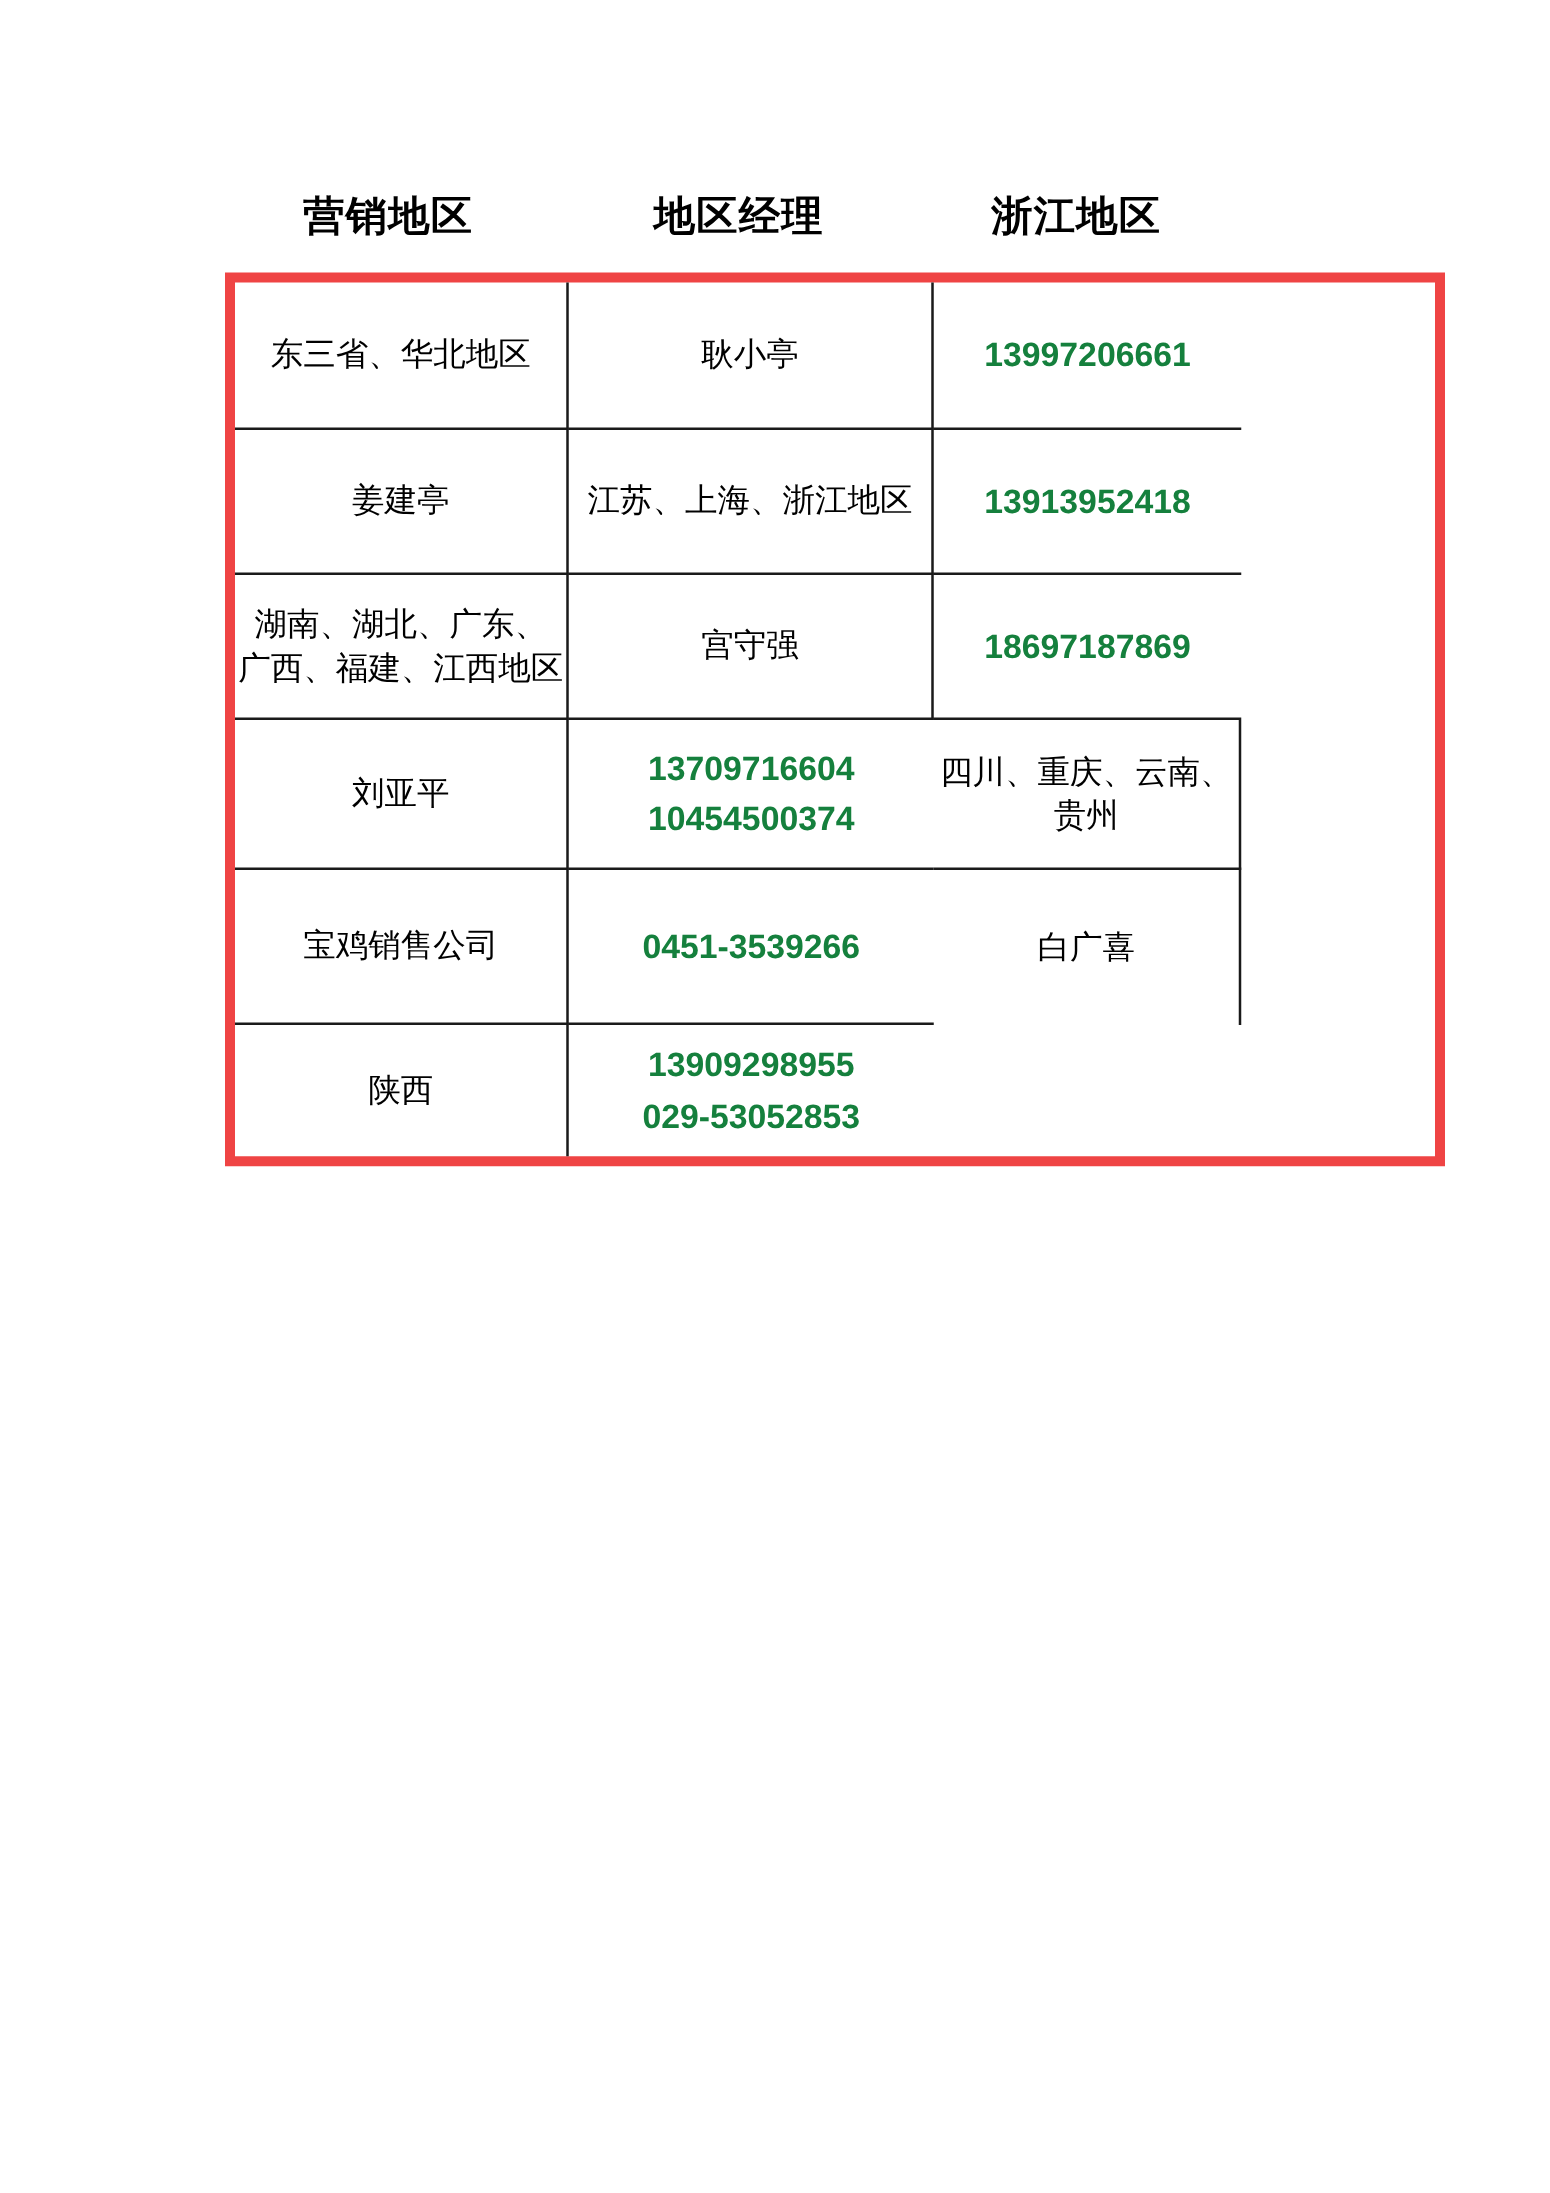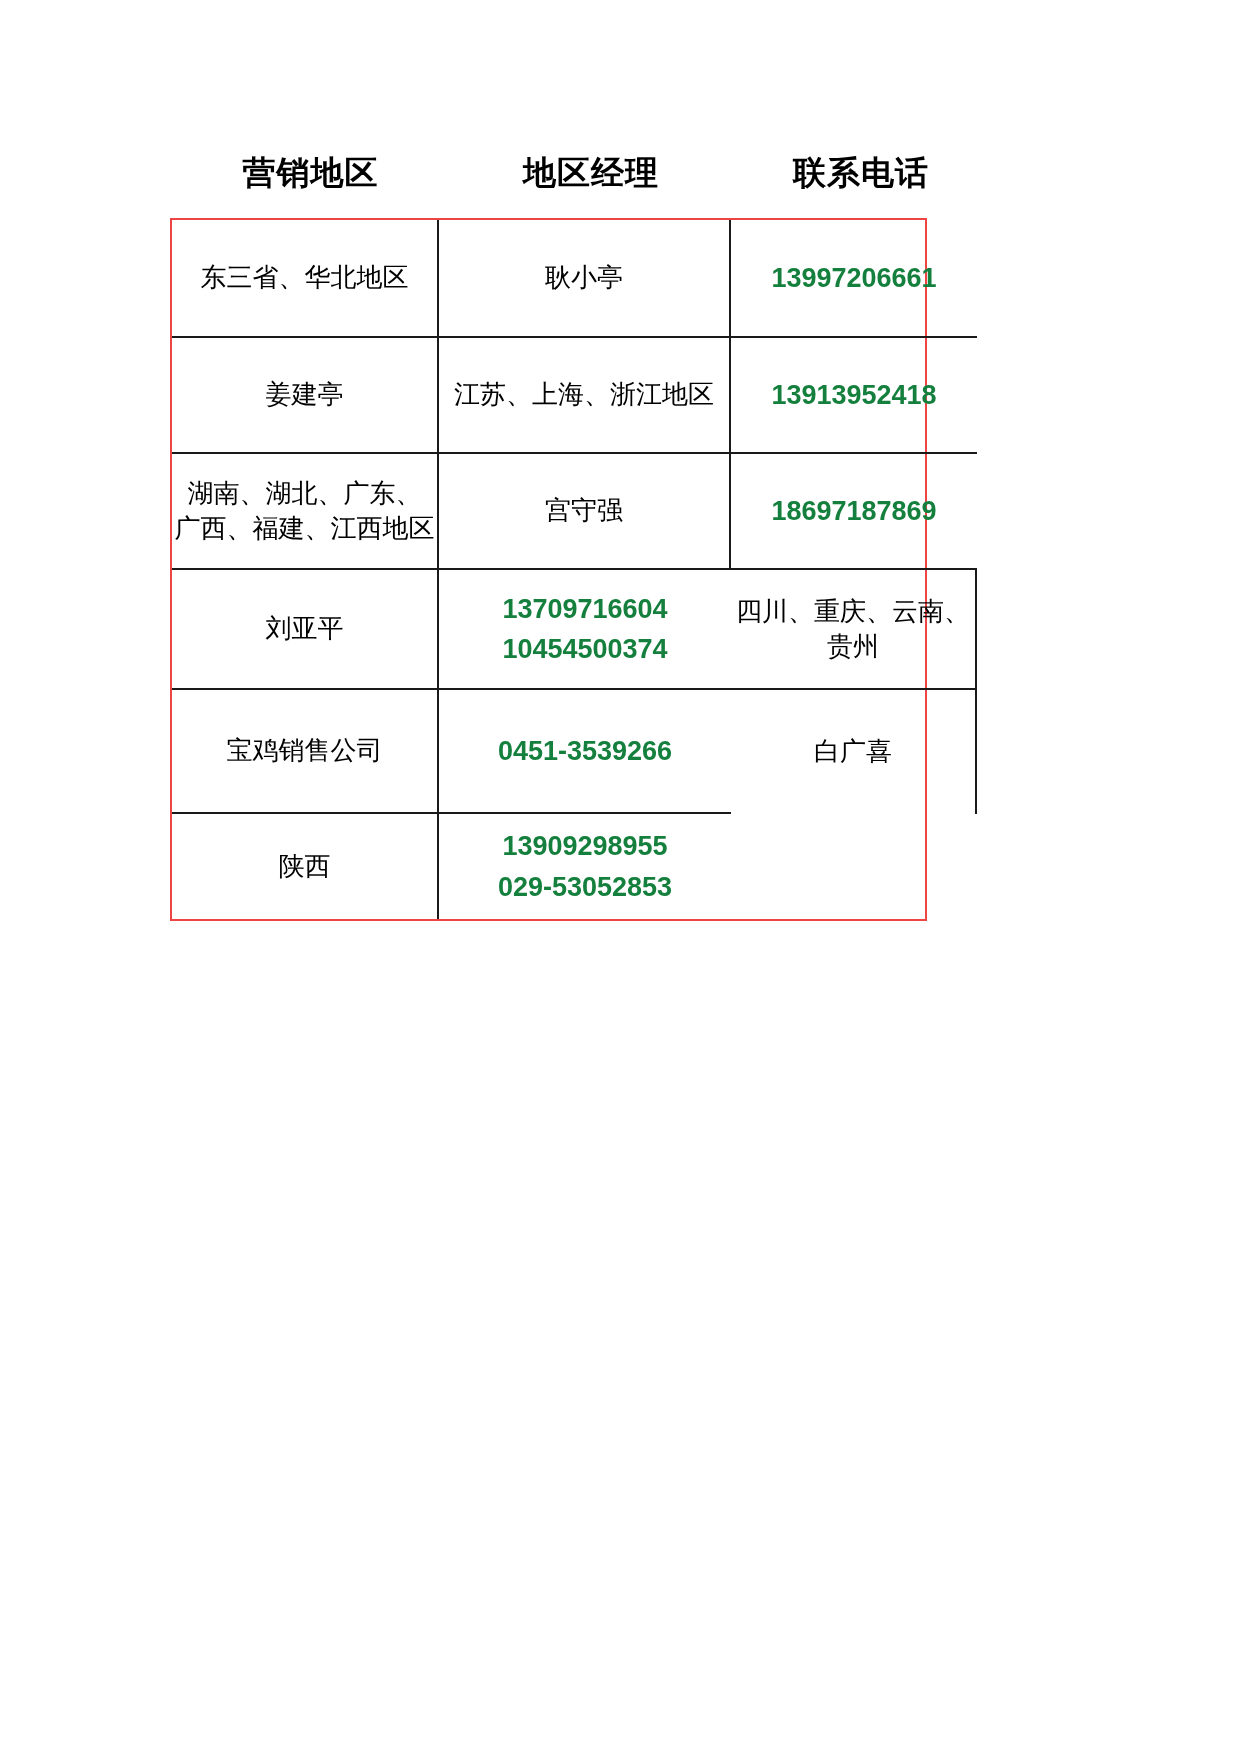--- a/index.html
+++ b/index.html
@@ -33,24 +33,24 @@
     font-family: "Liberation Serif", serif;
     font-weight: 700;
     font-size: 33px;
     letter-spacing: 1px;
     color: #000;
   }
 
   
   .contact-table {
     position: absolute;
-    left: 170px;
+    left: 180px;
     top: 218px;
-    width: 757px;
-    border: 2px solid #ef4444;
+    width: 976px;
+    border: 8px solid #ef4444;
     display: grid;
     grid-template-columns: 267px 292px 246px;
     grid-template-rows: 118px 116px 116px 120px 124px 105px;
   }
   .cell {
     border-right: 2px solid #1a1a1a;
     border-bottom: 2px solid #1a1a1a;
     display: flex;
     flex-direction: column;
     align-items: center;
@@ -77,21 +77,21 @@
   }
 </style>
 </head>
 <body>
 
 <div class="page">
 
   <div class="title-row">
     <div class="title-cell">营销地区</div>
     <div class="title-cell">地区经理</div>
-    <div class="title-cell">联系电话</div>
+    <div class="title-cell">浙江地区</div>
   </div>
 
   <div class="contact-table">
 
     <div class="cell">
       <span class="region-text">东三省、华北地区</span>
     </div>
     <div class="cell">
       <span class="manager-text">耿小亭</span>
     </div>

